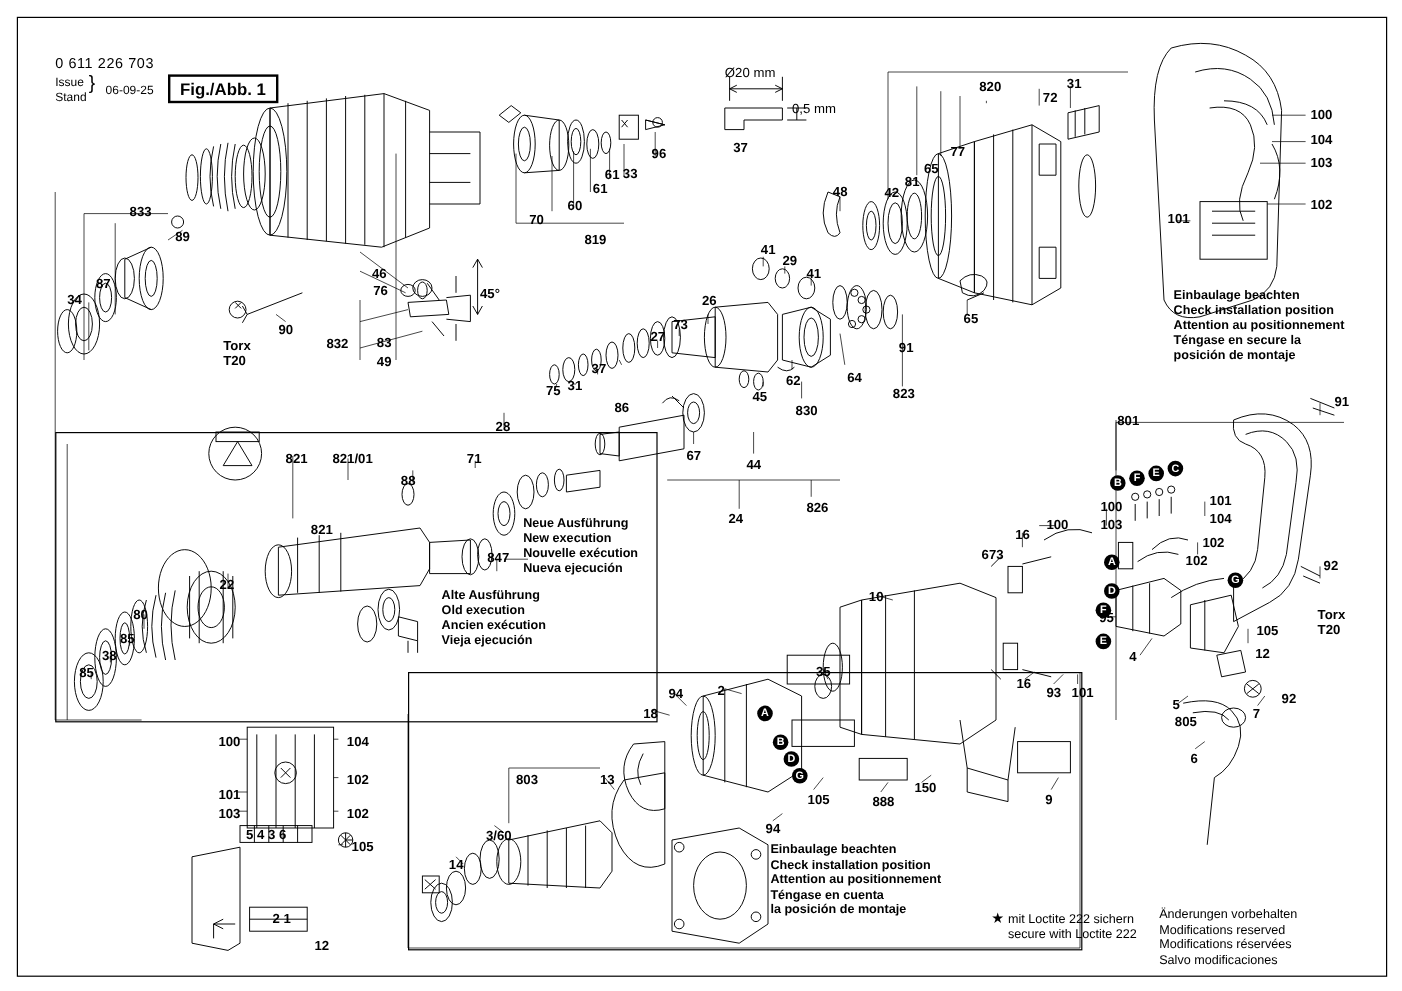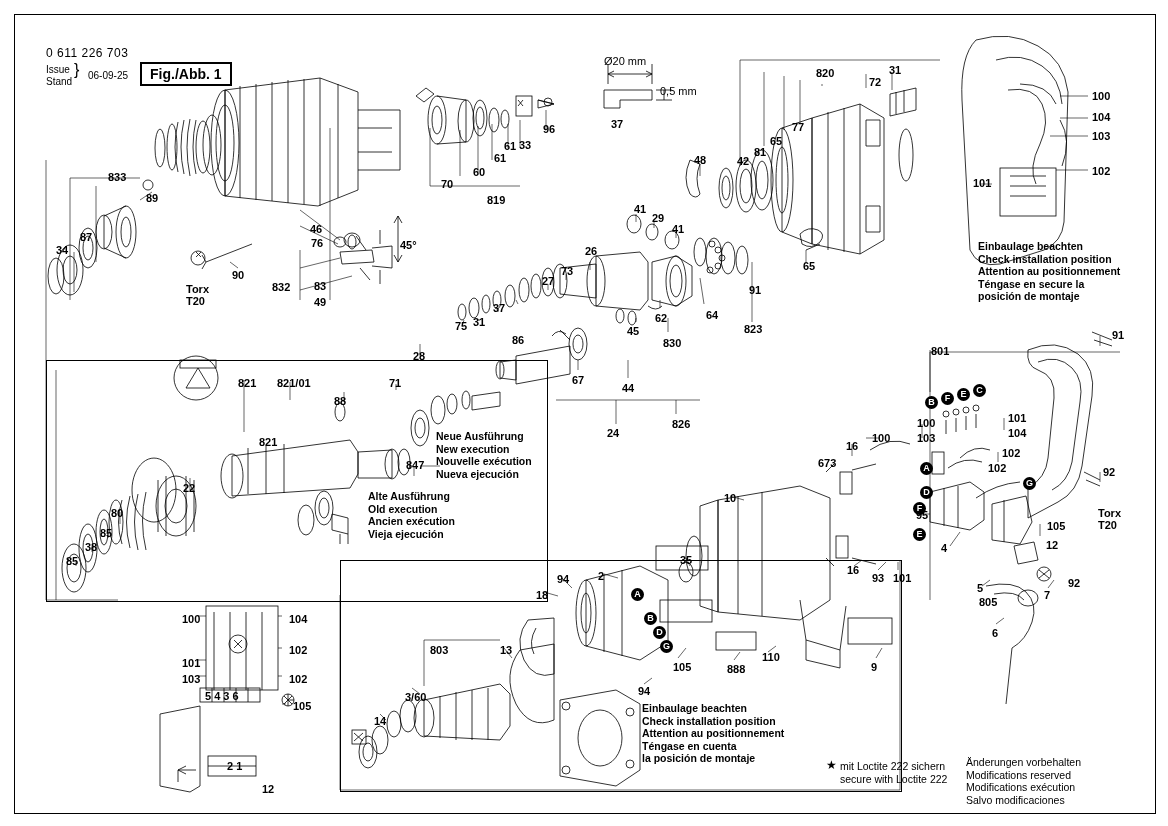--- a/index.html
+++ b/index.html
@@ -451,21 +451,21 @@
       <div class="lbl b" style="left: 847px; top: 565px;">16</div>
       <div class="lbl b" style="left: 872px; top: 573px;">93</div>
       <div class="lbl b" style="left: 893px; top: 573px;">101</div>
       <div class="lbl b" style="left: 724px; top: 493px;">10</div>
       <div class="lbl b" style="left: 598px; top: 571px;">2</div>
       <div class="lbl b" style="left: 680px; top: 555px;">35</div>
       <div class="lbl b" style="left: 536px; top: 590px;">18</div>
       <div class="lbl b" style="left: 557px; top: 574px;">94</div>
       <div class="lbl b" style="left: 673px; top: 662px;">105</div>
       <div class="lbl b" style="left: 727px; top: 664px;">888</div>
-      <div class="lbl b" style="left: 762px; top: 652px;">110</div>
+      <div class="lbl b" style="left: 762px; top: 652px;">150</div>
       <div class="lbl b" style="left: 871px; top: 662px;">9</div>
       <div class="lbl b" style="left: 430px; top: 645px;">803</div>
       <div class="lbl b" style="left: 500px; top: 645px;">13</div>
       <div class="lbl b" style="left: 405px; top: 692px;">3/60</div>
       <div class="lbl b" style="left: 374px; top: 716px;">14</div>
       <div class="lbl b" style="left: 638px; top: 686px;">94</div>
       <div class="lbl b" style="left: 182px; top: 614px;">100</div>
       <div class="lbl b" style="left: 289px; top: 614px;">104</div>
       <div class="lbl b" style="left: 182px; top: 658px;">101</div>
       <div class="lbl b" style="left: 182px; top: 674px;">103</div>
@@ -524,21 +524,21 @@
 
   <div class="star" style="left:826px;top:758px;">★</div>
   <div class="note reg" style="left:840px;top:760px;">
     <div>mit Loctite 222 sichern</div>
     <div>secure with Loctite 222</div>
   </div>
 
   <div class="note reg" style="left:966px;top:756px;">
     <div>Änderungen vorbehalten</div>
     <div>Modifications reserved</div>
-    <div>Modifications exécution</div>
+    <div>Modifications réservées</div>
     <div>Salvo modificaciones</div>
   </div>
 
   <div class="lbl b" style="left:186px;top:284px;">Torx</div>
   <div class="lbl b" style="left:186px;top:296px;">T20</div>
   <div class="lbl b" style="left:1098px;top:508px;">Torx</div>
   <div class="lbl b" style="left:1098px;top:520px;">T20</div>
 
 </div>
 

